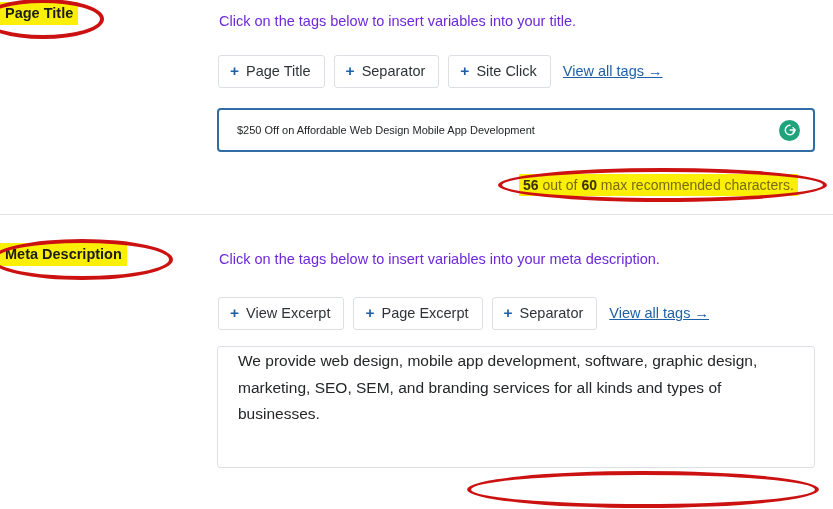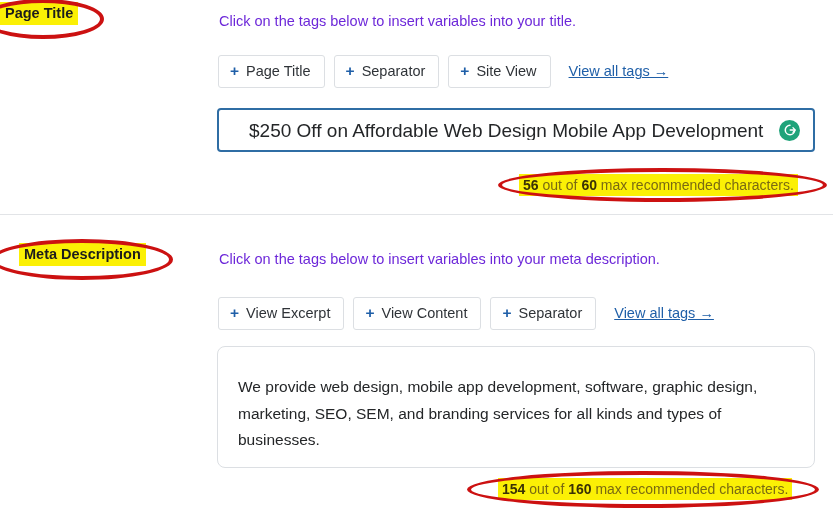--- a/index.html
+++ b/index.html
@@ -93,21 +93,21 @@
     white-space: nowrap;
     cursor: pointer;
   }
   .tag-btn .plus {
     color: #1f5fa8;
     font-size: 15.5px;
     font-weight: bold;
     line-height: 1;
   }
   .view-all-link {
-    margin-left: 9px;
+    margin-left: 3px;
     font-size: 14.5px;
     color: #1f5fa8;
     text-decoration: underline;
     white-space: nowrap;
     cursor: pointer;
   }
 
   
   .title-input-wrap {
     position: relative;
@@ -115,22 +115,22 @@
     height: 44px;
     background: #ffffff;
     border: 2px solid #2f6da4;
     border-radius: 4px;
     box-sizing: border-box;
     display: flex;
     align-items: center;
   }
   .title-input-text {
     flex: 1;
-    padding: 0 30px;
-    font-size: 19px;
+    padding: 0 18px;
+    font-size: 11px;
     color: #242628;
     line-height: 1;
     white-space: nowrap;
     overflow: hidden;
   }
   .gen-icon {
     width: 21px;
     height: 21px;
     margin-right: 13px;
     border-radius: 50%;
@@ -142,23 +142,23 @@
     cursor: pointer;
   }
   .gen-icon svg { display: block; }
 
   
   .desc-box {
     width: 598px;
     height: 122px;
     background: #ffffff;
     border: 1px solid #dcdfe3;
-    border-radius: 8px;
+    border-radius: 3px;
     box-sizing: border-box;
-    padding: 27px 20px;
+    padding: 1px 20px;
   }
   .desc-text {
     font-size: 15.5px;
     line-height: 1.72;
     color: #242628;
   }
 
   
   .counter {
     position: absolute;
@@ -169,21 +169,21 @@
     white-space: nowrap;
     line-height: 1.3;
   }
   .counter b {
     color: #3a3206;
     font-weight: bold;
   }
 
   
   #page-title-label-wrap { top: 2px; }
-  #meta-desc-label-wrap  { top: 28px; padding-left: 19px; }
+  #meta-desc-label-wrap  { top: 28px; }
 </style>
 </head>
 <body>
 
 <div class="section" id="section-page-title">
 
   <div class="label-col" id="page-title-label-wrap" style="top:2px;">
     <span class="field-label">Page Title</span>
     <span class="ellipse-anno" style="left:-18px; top:-3px; width:122px; height:40px;"></span>
   </div>
@@ -195,21 +195,21 @@
       <button class="tag-btn">
         <span class="plus">+</span>
         <span>Page Title</span>
       </button>
       <button class="tag-btn">
         <span class="plus">+</span>
         <span>Separator</span>
       </button>
       <button class="tag-btn">
         <span class="plus">+</span>
-        <span>Site View</span>
+        <span>Site Click</span>
       </button>
       <a class="view-all-link">View all tags →</a>
     </div>
 
     <div class="title-input-wrap" style="position:absolute; top:108px; left:-1px;">
       <span class="title-input-text">$250 Off on Affordable Web Design Mobile App Development</span>
       <span class="gen-icon">
         <svg width="14" height="14" viewBox="0 0 16 16" aria-hidden="true">
           <path d="M8 2.6A5.4 5.4 0 1 0 13.4 8" fill="none" stroke="#ffffff" stroke-width="1.7" stroke-linecap="round"></path>
           <path d="M8.3 8.0 h5.1" fill="none" stroke="#ffffff" stroke-width="1.7" stroke-linecap="round"></path>
@@ -237,31 +237,28 @@
   <div class="content-col">
     <div class="helper-text" style="position:absolute; top:35px; left:1px;">Click on the tags below to insert variables into your meta description.</div>
 
     <div class="tag-row" style="position:absolute; top:82px; left:0;">
       <button class="tag-btn">
         <span class="plus">+</span>
         <span>View Excerpt</span>
       </button>
       <button class="tag-btn">
         <span class="plus">+</span>
-        <span>View Content</span>
+        <span>Page Excerpt</span>
       </button>
       <button class="tag-btn">
         <span class="plus">+</span>
         <span>Separator</span>
       </button>
       <a class="view-all-link">View all tags →</a>
     </div>
 
     <div class="desc-box" style="position:absolute; top:131px; left:-1px;">
       <div class="desc-text">We provide web design, mobile app development, software, graphic design, marketing, SEO, SEM, and branding services for all kinds and types of businesses.</div>
     </div>
   </div>
 
-  <div class="counter" style="top:263px; left:498px;">
-    <b>154</b><span> out of </span><b>160</b><span> max recommended characters.</span>
-  </div>
   <span class="ellipse-anno" style="left:467px; top:256px; width:352px; height:37px;"></span>
 </div>
 
 </body></html>

